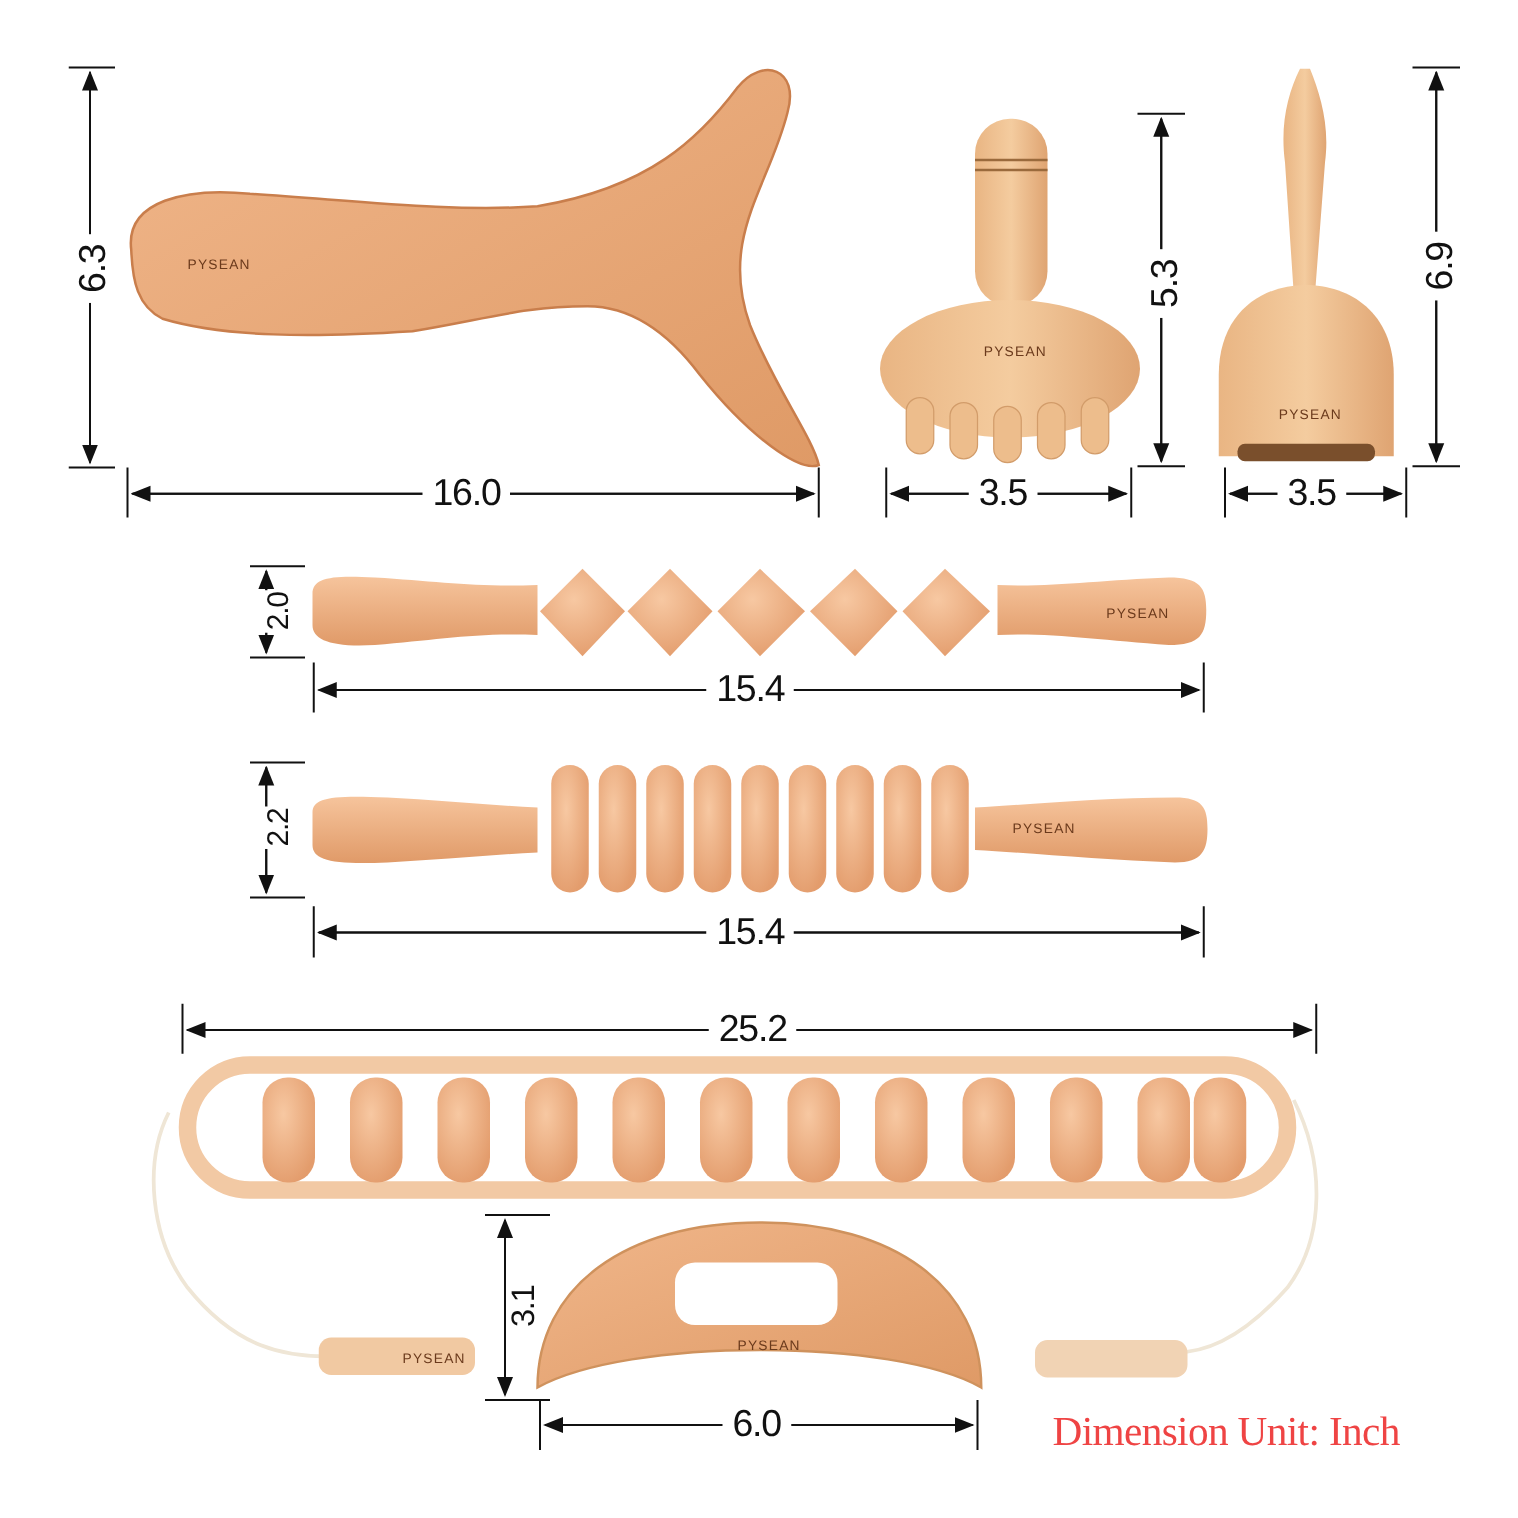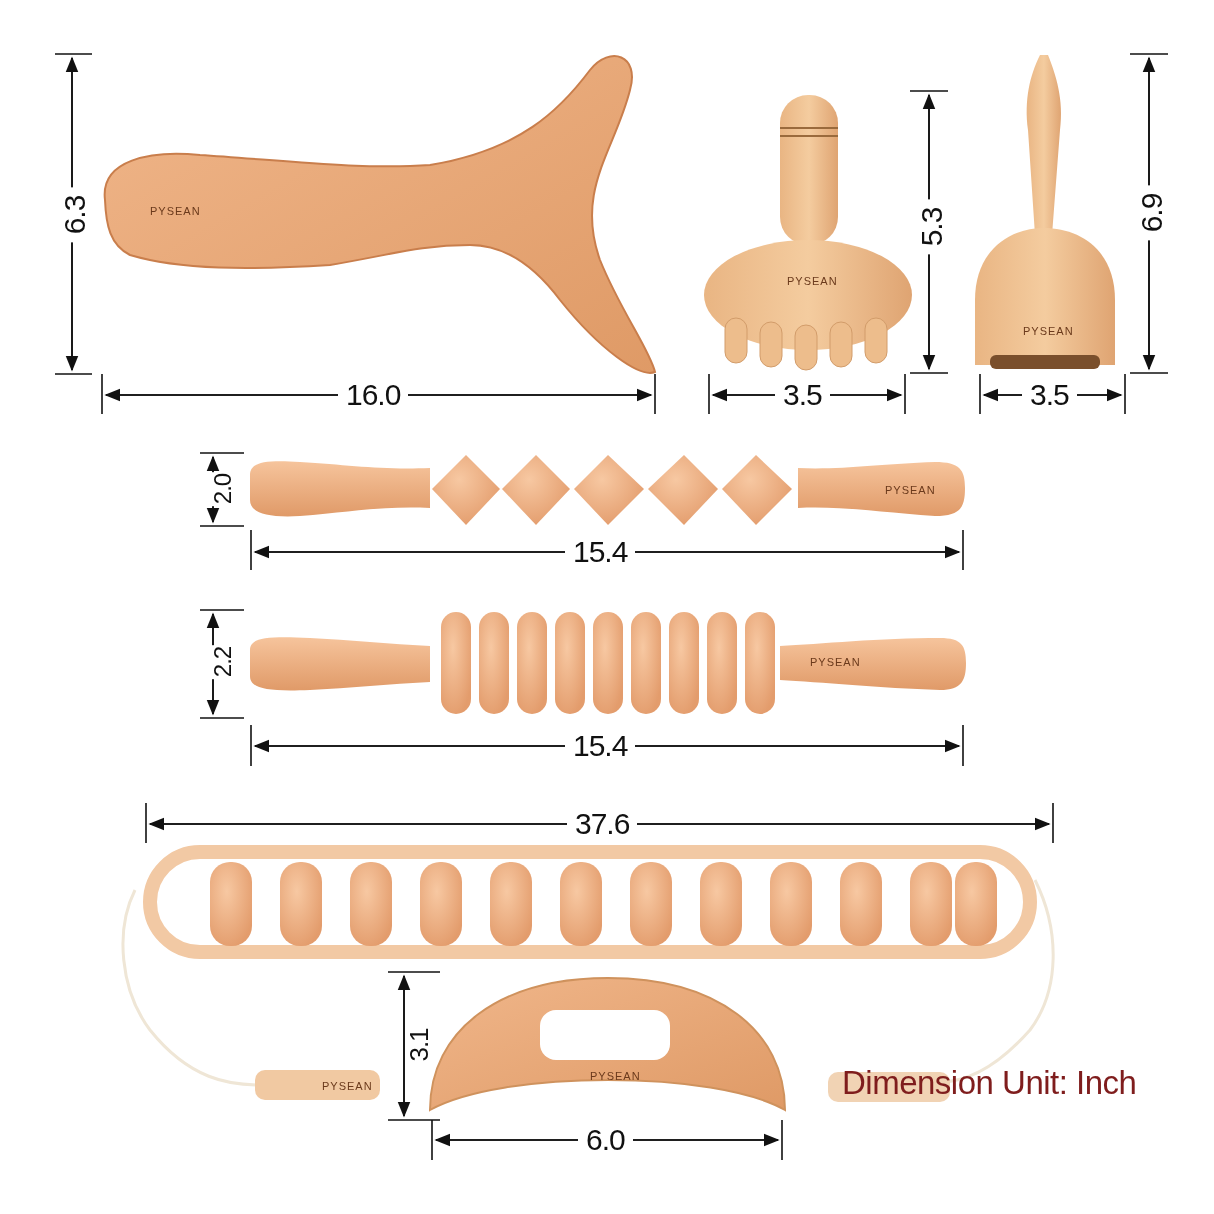--- a/index.html
+++ b/index.html
@@ -1,20 +1,20 @@
 <!DOCTYPE html>
 <html><head>
 <meta charset="utf-8">
 <style>
   html,body{margin:0;padding:0;background:#ffffff;}
   body{width:1214px;height:1214px;position:relative;overflow:hidden;font-family:"Liberation Sans","DejaVu Sans",sans-serif;color:#111;}
   .dim{position:absolute;font-family:"Liberation Sans",sans-serif;font-size:30px;color:#111;background:#fff;line-height:1;padding:0 8px;letter-spacing:-1px;}
   .dimv{transform:rotate(-90deg);transform-origin:center center;}
   svg{position:absolute;left:0;top:0;}
-  .unit{position:absolute;left:842px;top:1064px;font-size:33px;font-family:Liberation Sans, sans-serif;letter-spacing:-0.5px;color:#7f1d1d;}
+  .unit{position:absolute;left:842px;top:1128px;font-size:33px;font-family:Liberation Serif, serif;letter-spacing:-0.5px;color:#ef4444;}
   .brand{font-family:"Liberation Sans",sans-serif;font-size:11px;fill:#6b3a1c;letter-spacing:1px;}
 </style>
 </head>
 <body>
 
 <svg width="1214" height="1214" viewBox="0 0 1214 1214">
   <defs>
     <linearGradient id="woodA" x1="0" y1="0" x2="1" y2="1">
       <stop offset="0" stop-color="#f0b68a"></stop>
       <stop offset="1" stop-color="#df9a66"></stop>
@@ -193,17 +193,17 @@
 <div class="dim dimv" style="left:48px;top:200px;">6.3</div>
 <div class="dim" style="left:338px;top:380px;">16.0</div>
 <div class="dim dimv" style="left:905px;top:212px;">5.3</div>
 <div class="dim" style="left:775px;top:380px;">3.5</div>
 <div class="dim dimv" style="left:1125px;top:198px;">6.9</div>
 <div class="dim" style="left:1022px;top:380px;">3.5</div>
 <div class="dim dimv" style="left:206px;top:477px;font-size:24px;padding:0 2px;">2.0</div>
 <div class="dim" style="left:565px;top:537px;">15.4</div>
 <div class="dim dimv" style="left:206px;top:650px;font-size:24px;padding:0 2px;">2.2</div>
 <div class="dim" style="left:565px;top:731px;">15.4</div>
-<div class="dim" style="left:567px;top:809px;">37.6</div>
+<div class="dim" style="left:567px;top:809px;">25.2</div>
 <div class="dim dimv" style="left:400px;top:1032px;font-size:26px;padding:0 2px;">3.1</div>
 <div class="dim" style="left:578px;top:1125px;">6.0</div>
 
 <div class="unit">Dimension Unit: Inch</div>
 
 </body></html>

